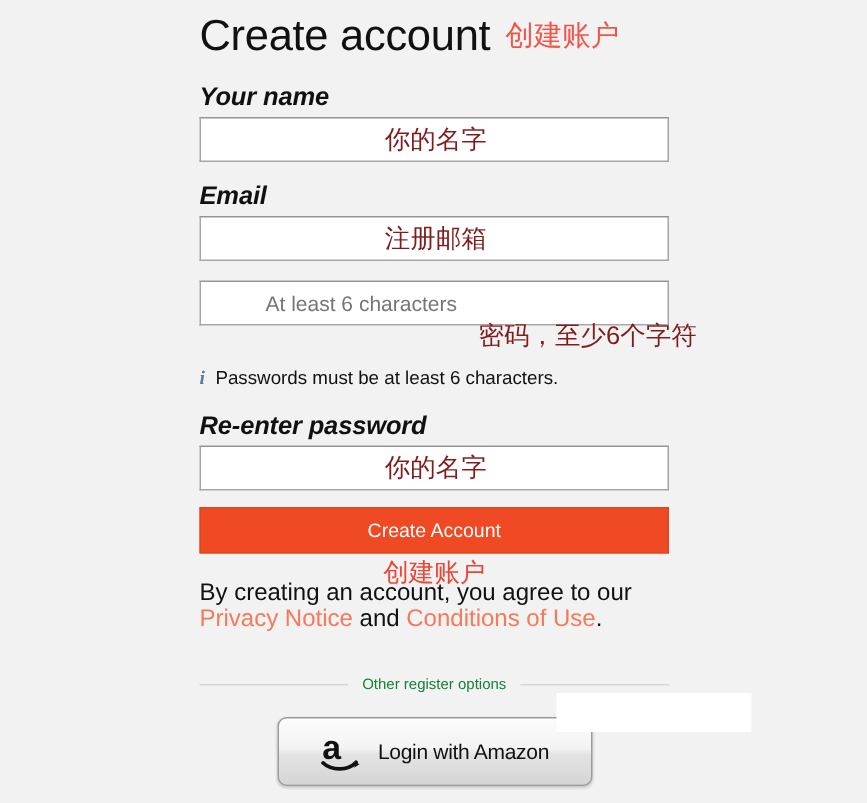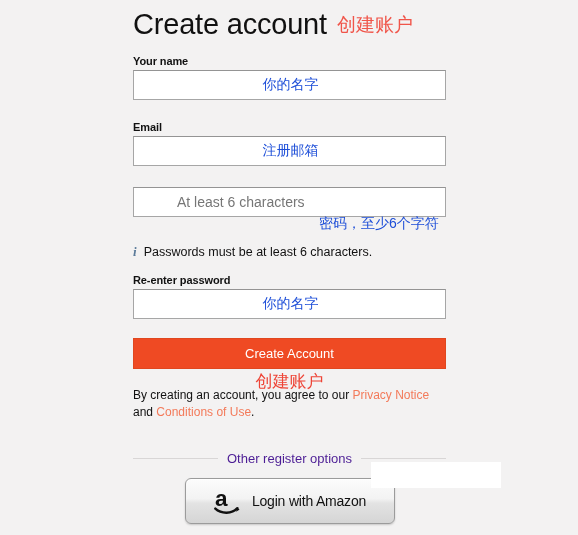--- a/index.html
+++ b/index.html
@@ -45,25 +45,26 @@
     top: -3px;
   }
 
   
   .field {
     position: absolute;
     left: 0;
     width: 313px;
   }
   .field-label {
-    font-size: 11px;
+    font-size: 17px;
     font-weight: bold;
     color: #111111;
     margin-bottom: 3px;
     letter-spacing: -0.1px;
+    font-style: italic;
   }
   .input-box {
     width: 313px;
     height: 30px;
     background: #ffffff;
     border: 1px solid #a6a6a6;
     border-top-color: #949494;
     position: relative;
   }
   .placeholder {
@@ -73,22 +74,22 @@
     transform: translateY(-50%);
     font-size: 14px;
     color: #767676;
     white-space: nowrap;
     margin-left: 34px;
   }
   .anno {
     position: absolute;
     top: 50%;
     transform: translateY(-50%);
-    color: #1d4ed8;
-    font-size: 14px;
+    color: #7f1d1d;
+    font-size: 17px;
     white-space: nowrap;
     pointer-events: none;
     z-index: 5;
   }
   .anno-center {
     left: 0;
     width: 313px;
     text-align: center;
   }
   .anno-pwd {
@@ -128,21 +129,21 @@
     justify-content: center;
     cursor: pointer;
     padding: 0;
   }
 
   
   .terms {
     position: absolute;
     left: 0;
     width: 313px;
-    font-size: 12px;
+    font-size: 16px;
     line-height: 17px;
     color: #111111;
   }
   .terms a {
     color: #f37a5a;
     text-decoration: none;
   }
   .anno-create {
     position: absolute;
     left: 0;
@@ -162,22 +163,22 @@
     display: flex;
     align-items: center;
     gap: 9px;
   }
   .divider .line {
     flex: 1;
     height: 1px;
     background: #d8d6d6;
   }
   .divider .dtext {
-    font-size: 13px;
-    color: #4c1d95;
+    font-size: 10px;
+    color: #15803d;
     white-space: nowrap;
   }
 
   
   .amazon-btn {
     position: absolute;
     left: 185px;
     top: 478px;
     width: 210px;
     height: 46px;

